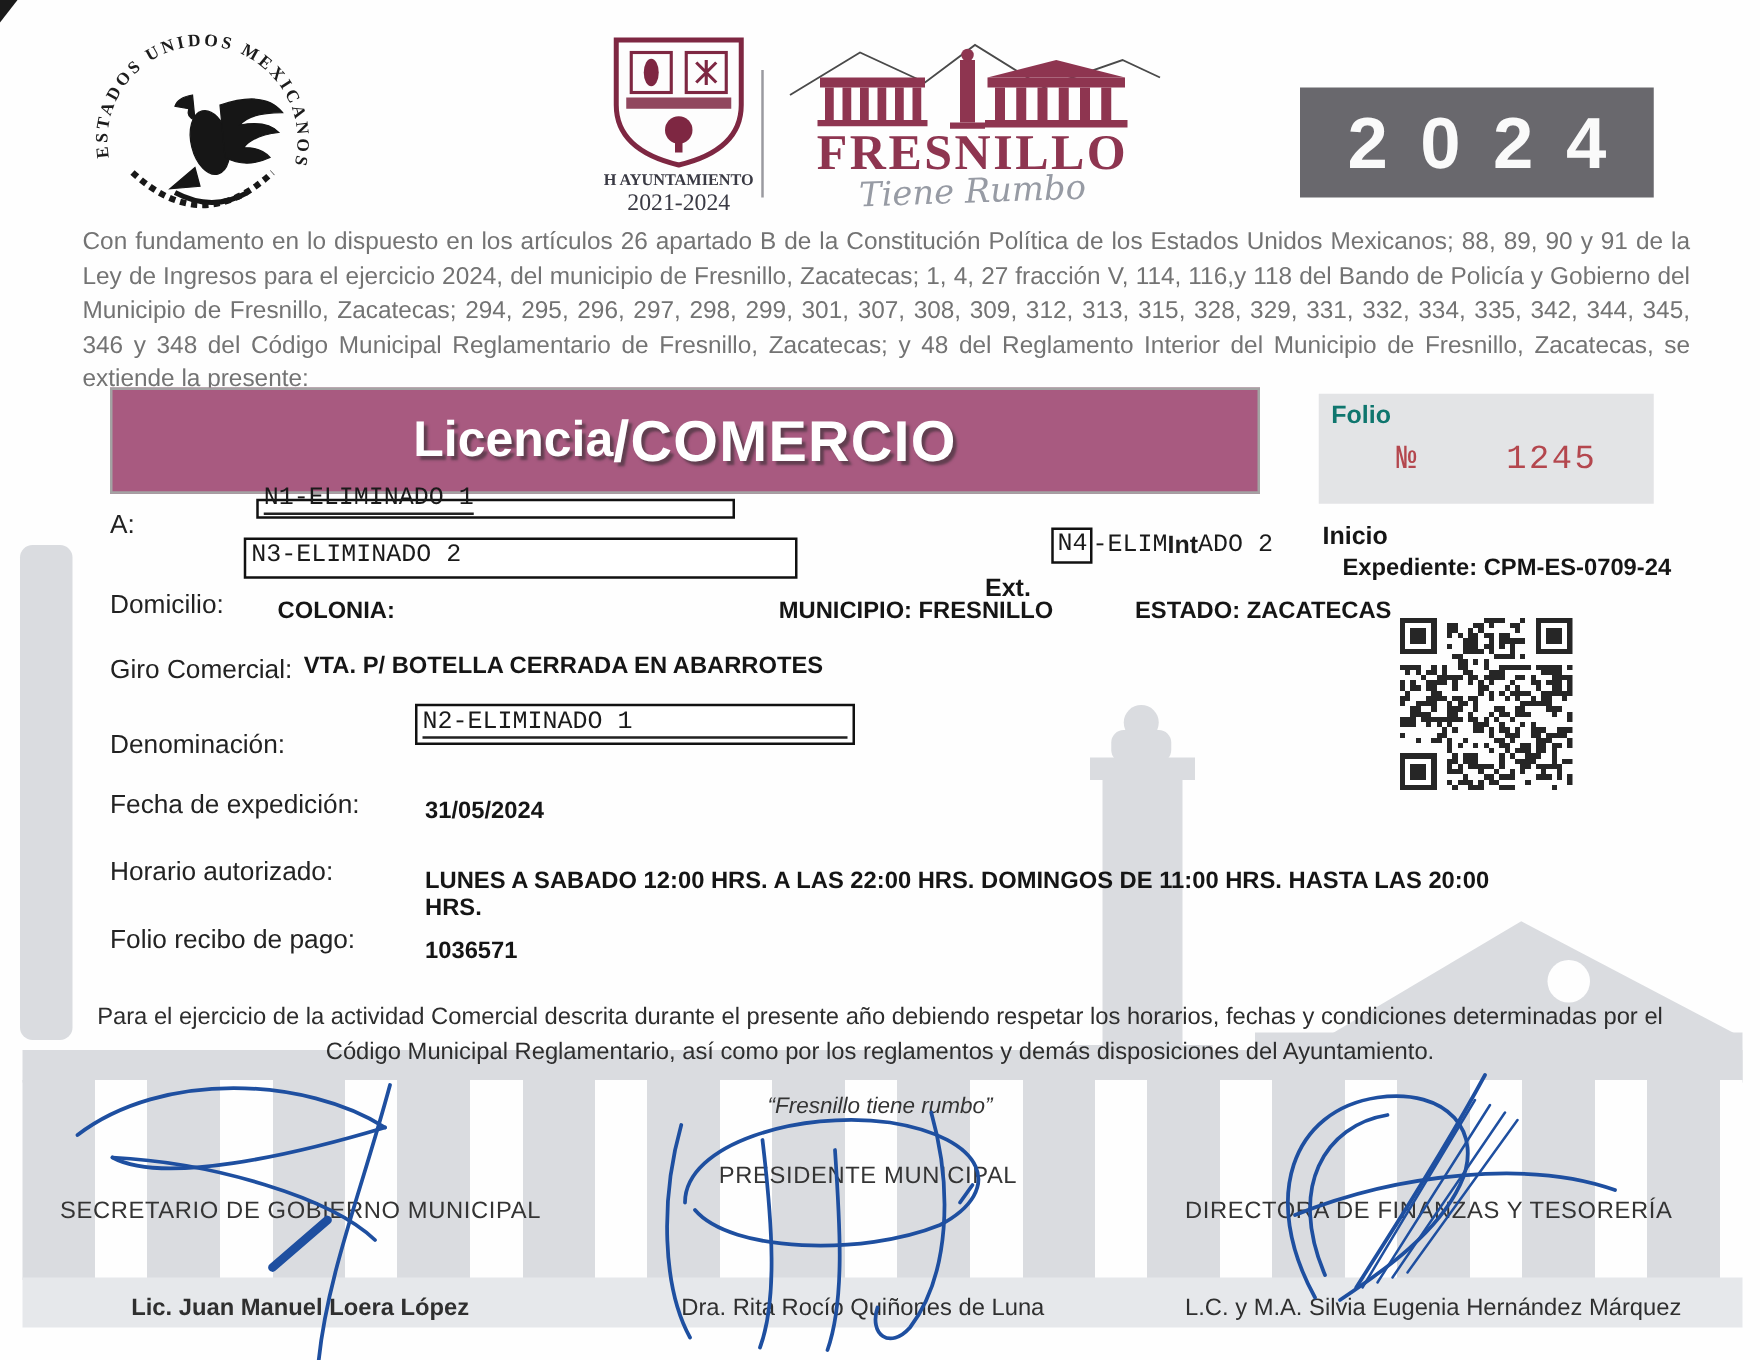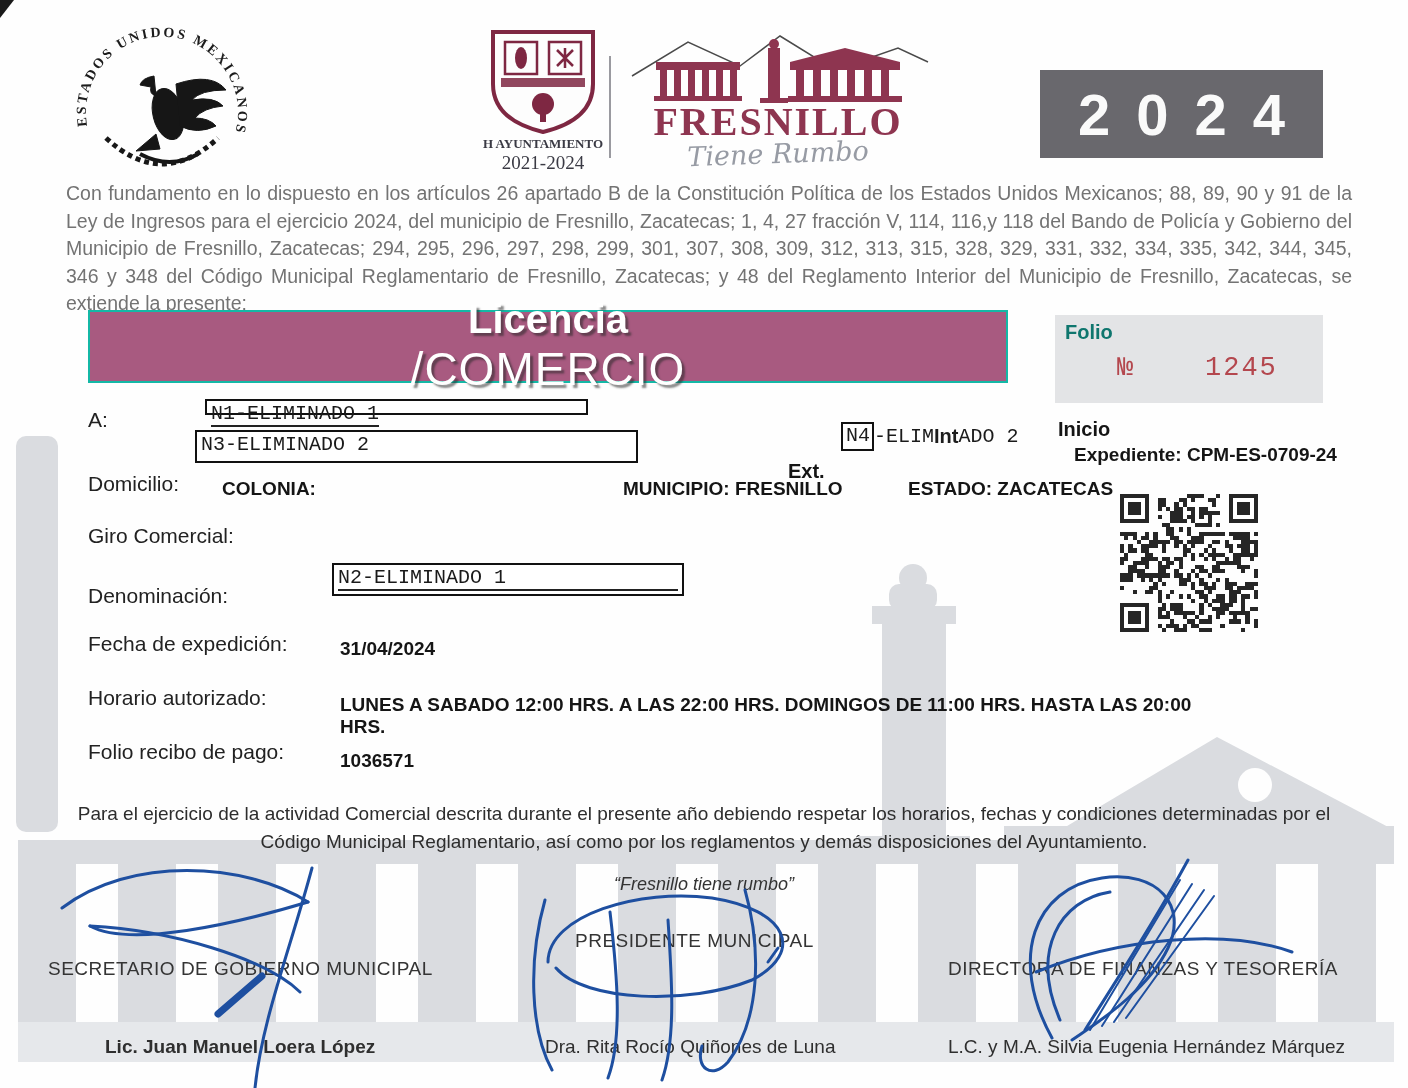--- a/index.html
+++ b/index.html
@@ -42,27 +42,27 @@
     font-size:27px;text-align:center;transform:rotate(-2deg);z-index:2;
   }
   .divider-v{width:2px;background:#9a9aa0;z-index:2;}
   
   .legal{
     left:66px;top:180px;width:1286px;font-size:19.5px;line-height:27.5px;
     text-align:justify;color:#737373;z-index:2;
   }
   
   .banner{
-    left:88px;top:310px;width:920px;height:73px;background:#a85a80;
-    border:2px solid #14b8a6;box-sizing:border-box;display:flex;
-    align-items:center;justify-content:center;z-index:2;flex-direction:column;
+    left:88px;top:310px;width:920px;height:85px;background:#a85a80;
+    border:2px solid #a3a3a3;box-sizing:border-box;display:flex;
+    align-items:center;justify-content:center;z-index:2;
   }
   .banner .t1{color:#fff;font-size:40px;font-weight:bold;
     text-shadow:3px 3px 2px rgba(40,40,40,.55);}
-  .banner .t2{color:#fff;font-size:46px;font-weight:400;letter-spacing:1px;
+  .banner .t2{color:#fff;font-size:46px;font-weight:700;letter-spacing:1px;
     text-shadow:3px 3px 2px rgba(40,40,40,.55);}
   .folio-box{
     left:1055px;top:315px;width:268px;height:88px;background:#e3e4e6;z-index:2;
   }
   .folio-box .fl{position:absolute;left:10px;top:6px;font-weight:bold;font-size:20px;color:#0f766e;}
   .folio-red{position:absolute;color:#b4474e;font-family:"Liberation Mono",monospace;
     font-size:27px;letter-spacing:2px;}
   
   .lbl{font-size:21px;color:#222;z-index:2;}
   .val{font-weight:bold;font-size:19px;color:#151515;z-index:2;}
@@ -179,21 +179,21 @@
     <span class="t1">Licencia </span>
     <span class="t2">/COMERCIO</span>
   </div>
   <div class="abs folio-box">
     <span class="fl">Folio</span>
     <span class="folio-red" style="left:62px;top:38px;">№</span>
     <span class="folio-red" style="left:150px;top:38px;">1245</span>
   </div>
 
   <div class="abs lbl" style="left:88px;top:408px;">A:</div>
-  <div class="abs rbox" style="left:205px;top:399px;width:383px;height:16px;">
+  <div class="abs rbox" style="left:205px;top:399px;width:383px;height:16px;align-items:flex-end;">
     <span class="mono uline">N1-ELIMINADO 1</span>
   </div>
   <div class="abs rbox" style="left:195px;top:430px;width:443px;height:33px;">
     <span class="mono">N3-ELIMINADO 2</span>
   </div>
 
   <div class="abs val" style="left:788px;top:428px;font-size:20px;margin-top:32px;">Ext.</div>
   <div class="abs extgrp" style="left:841px;top:422px;">
     <span class="mono n4box">N4</span>
       <span class="mono">-ELIM</span>
@@ -202,28 +202,29 @@
   </div>
   <div class="abs val" style="left:1058px;top:418px;font-size:20px;">Inicio</div>
   <div class="abs val" style="left:1074px;top:444px;">Expediente: CPM-ES-0709-24</div>
 
   <div class="abs lbl" style="left:88px;top:472px;">Domicilio:</div>
   <div class="abs val" style="left:222px;top:478px;">COLONIA:</div>
   <div class="abs val" style="left:623px;top:478px;">MUNICIPIO: FRESNILLO</div>
   <div class="abs val" style="left:908px;top:478px;">ESTADO: ZACATECAS</div>
 
   <div class="abs lbl" style="left:88px;top:524px;">Giro Comercial:</div>
+  <div class="abs val" style="left:243px;top:522px;">VTA. P/ BOTELLA CERRADA EN ABARROTES</div>
 
   <div class="abs lbl" style="left:88px;top:584px;">Denominación:</div>
   <div class="abs rbox" style="left:332px;top:563px;width:352px;height:33px;">
     <span class="mono uline w100">N2-ELIMINADO 1</span>
   </div>
 
   <div class="abs lbl" style="left:88px;top:632px;">Fecha de expedición:</div>
-  <div class="abs val" style="left:340px;top:638px;">31/04/2024</div>
+  <div class="abs val" style="left:340px;top:638px;">31/05/2024</div>
 
   <div class="abs lbl" style="left:88px;top:686px;">Horario autorizado:</div>
   <div class="abs val" style="left:340px;top:694px;width:880px;">LUNES A SABADO 12:00 HRS. A LAS 22:00 HRS. DOMINGOS DE 11:00 HRS. HASTA LAS 20:00 HRS.</div>
 
   <div class="abs lbl" style="left:88px;top:740px;">Folio recibo de pago:</div>
   <div class="abs val" style="left:340px;top:750px;">1036571</div>
 
   <svg id="qr" class="abs" style="left:1120px;top:494px;z-index:2;" width="138" height="138" viewBox="0 0 33 33" shape-rendering="crispEdges">
       <rect x="16" y="0" width="1" height="1" fill="#262626"></rect>
       <rect x="17" y="0" width="1" height="1" fill="#262626"></rect>

